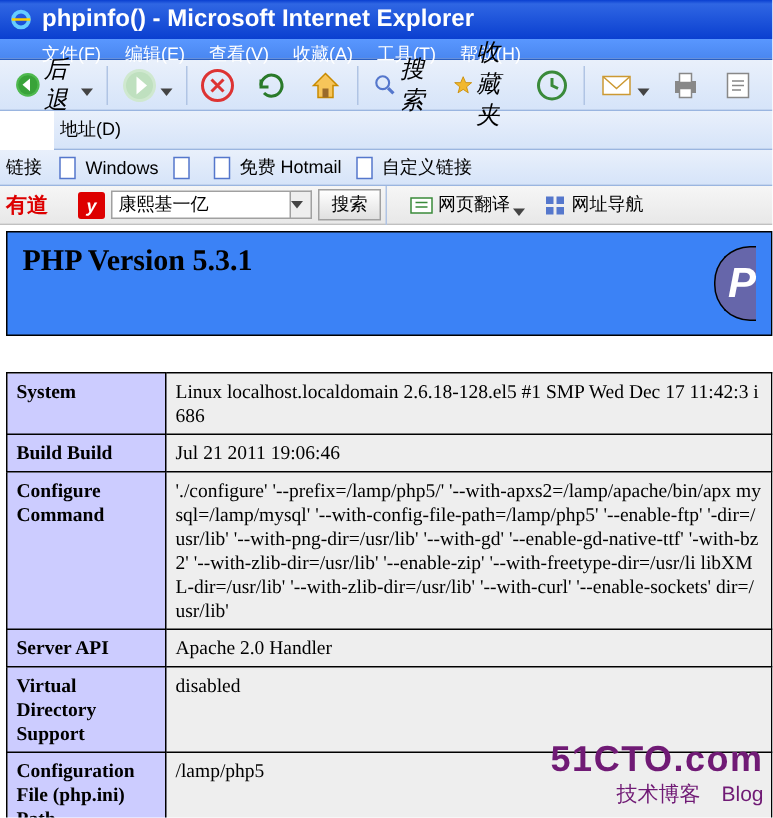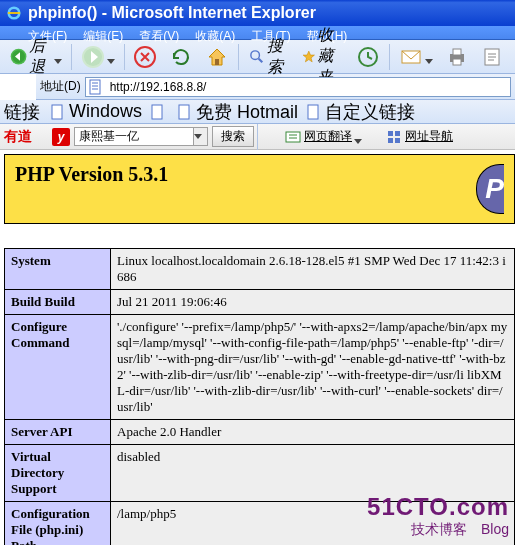--- a/index.html
+++ b/index.html
@@ -13,34 +13,34 @@
   .tb-btn { display:flex; align-items:center; margin:0 2px; padding:2px 4px; cursor:default; }
   .tb-btn .glyph { width:24px; height:24px; display:flex; align-items:center; justify-content:center; }
   .tb-btn .lbl { margin-left:2px; font-size:16px; color:#000;font-style:italic; }
   .dd { width:8px; height:8px; margin-left:2px; }
   .sep { width:1px; height:26px; background:#b0c4e4; margin:0 3px; }
   .addrbar { height:26px; background:linear-gradient(#e9f0fb,#d6e4f9); border-bottom:1px solid #9ab5e0; display:flex; align-items:center; padding:0 4px; font-size:12px;margin-left:36px; }
   .addrbar .lbl { margin-right:4px; }
   .addr-input { flex:1; height:20px; border:1px solid #7a9cc9; background:#fff; display:flex; align-items:center; padding:0 2px; }
   .addr-input .pg-icon { width:16px; height:16px; margin-right:4px; }
   .addr-input input { flex:1; border:none; outline:none; font-size:12px; font-family:inherit; }
-  .linkbar { height:24px; background:linear-gradient(#e9f0fb,#d6e4f9); border-bottom:1px solid #9ab5e0; display:flex; align-items:center; padding:0 4px; font-size:18px; }
+  .linkbar { height:24px; background:linear-gradient(#e9f0fb,#d6e4f9); border-bottom:1px solid #9ab5e0; display:flex; align-items:center; padding:0 4px; font-size:12px; }
   .linkbar .lbl { margin-right:6px; }
   .linkbar .lk { display:flex; align-items:center; margin:0 4px; cursor:default; }
   .linkbar .lk .ic { width:16px; height:16px; margin-right:3px; }
   .ydbar { height:26px; background:linear-gradient(#f6f6f6,#e8e8e8); border-bottom:1px solid #c0c0c0; display:flex; align-items:center; padding:0 4px; font-size:12px; }
   .yd-logo { font-weight:bold; color:#d00; margin-right:20px; font-size:14px; }
   .yd-y { width:18px; height:18px; background:#d00; color:#fff; display:flex; align-items:center; justify-content:center; font-weight:bold; border-radius:2px; margin-right:4px; font-style:italic; }
   .yd-input { width:120px; height:19px; border:1px solid #a0a0a0; padding:0 4px; font-size:12px; }
   .yd-dd { width:14px; height:19px; border:1px solid #a0a0a0; border-left:none; background:#eee; }
   .yd-btn { height:21px; padding:0 8px; border:1px solid #a0a0a0; background:linear-gradient(#fff,#e0e0e0); margin-left:4px; font-size:12px; }
-  .yd-link { display:flex; align-items:center; margin-left:24px; cursor:default;text-decoration:underline; }
+  .yd-link { display:flex; align-items:center; margin-left:12px; cursor:default; }
   .yd-link .ic { width:16px; height:16px; margin-right:3px; }
   .content { background:#fff; padding:4px 0 0 4px; }
-  .php-hdr { background:#fde047; color:#000; border:1px solid #000; padding:8px 10px; font-family:"Times New Roman",serif; display:flex; align-items:center; height:70px; }
+  .php-hdr { background:#3b82f6; color:#000; border:1px solid #000; padding:8px 10px; font-family:"Times New Roman",serif; display:flex; align-items:center; height:70px; }
   .php-hdr h1 { margin:0; font-size:20px; font-weight:bold; flex:1; align-self:flex-start; }
   .php-logo { width:28px; height:50px; background:#6666aa; border:1px solid #000; border-right:none; border-radius:24px 0 0 24px; color:#fff; font-weight:bold; font-style:italic; font-size:28px; display:flex; align-items:center; justify-content:flex-end; padding-right:0; font-family:Arial; }
   .gap { height:24px; }
   .php-tbl { width:100%; border-collapse:collapse; font-family:"Times New Roman",serif; font-size:13px; }
   .php-tbl td { border:1px solid #000; padding:4px 6px; vertical-align:top; }
   .php-tbl .k { background:#ccccff; font-weight:bold; width:106px; }
   .php-tbl .v { background:#eeeeee; word-break:break-all; }
   .wm { position:absolute; right:6px; bottom:6px; color:#701a75; font-family:Arial; text-align:right; pointer-events:none; }
   .wm .l1 { font-size:24px; font-weight:bold; letter-spacing:1px; }
   .wm .l2 { font-size:14px; }
@@ -166,29 +166,20 @@
       <svg viewBox="0 0 24 24">
           <rect x="4" y="4" width="14" height="16" fill="#fff" stroke="#888"></rect>
           <path d="M7 9 h8 M7 12 h8 M7 15 h6" stroke="#888"></path>
         </svg>
     </span>
   </div>
 </div>
 
 <div class="addrbar">
   <span class="lbl">地址(D)</span>
-  <div class="addr-input">
-    <span class="pg-icon">
-      <svg viewBox="0 0 16 16">
-          <rect x="2" y="1" width="10" height="14" fill="#fff" stroke="#5577cc"></rect>
-          <path d="M4 4 h6 M4 7 h6 M4 10 h6" stroke="#5577cc"></path>
-        </svg>
-    </span>
-    <input type="text" value="http://192.168.8.8/" style="">
-  </div>
 </div>
 
 <div class="linkbar">
   <span class="lbl">链接</span>
   <div class="lk">
     <span class="ic"><svg viewBox="0 0 16 16">
           <rect x="2" y="1" width="10" height="14" fill="#fff" stroke="#5577cc"></rect>
         </svg></span>
     <span>Windows</span>
   </div>

